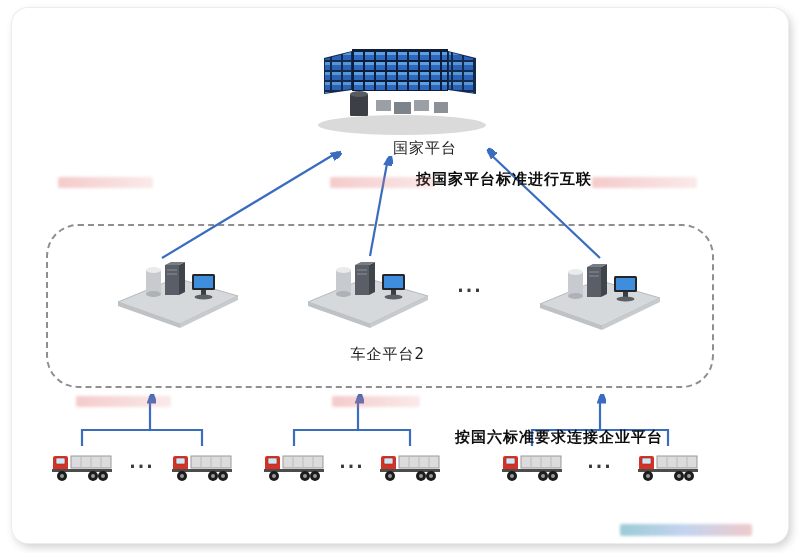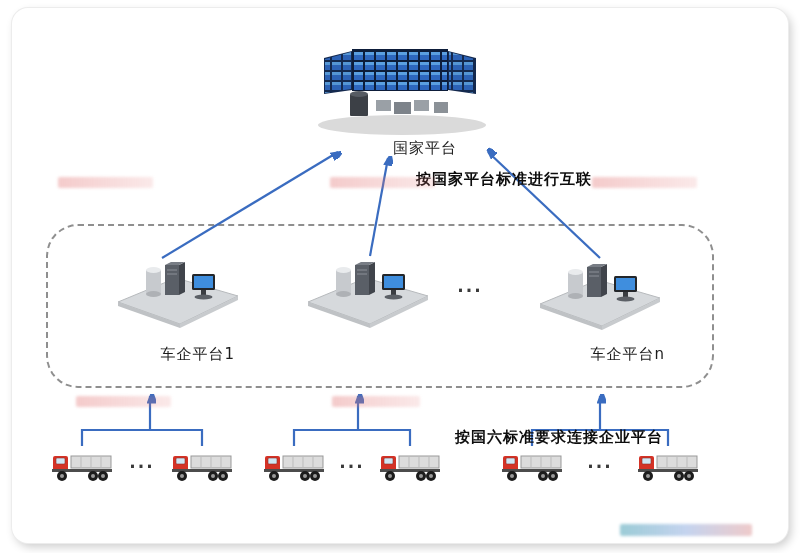--- a/index.html
+++ b/index.html
@@ -134,22 +134,21 @@
   </svg>
   <svg class="illus" style="left:302px; top:250px;" width="130" height="80">
     <use href="#sym-platform"></use>
   </svg>
   <svg class="illus" style="left:534px; top:252px;" width="130" height="80">
     <use href="#sym-platform"></use>
   </svg>
 
   <div class="dots" style="left:448px; top:276px; width:44px;">...</div>
 
-  <div class="node-label" style="left:105px; top:345px; width:130px;">车企平台1</div>
-  <div class="node-label" style="left:535px; top:345px; width:130px;">车企平台n</div>
+  <div class="node-label" style="left:295px; top:345px; width:130px;">车企平台2</div>
 
   <div class="note" style="left:455px; top:404px;margin-top:24px;">按国六标准要求连接企业平台</div>
 
   <svg class="illus" style="left:50px; top:448px;" width="64" height="36">
       <use href="#sym-truck"></use>
     </svg>
   <div class="dots" style="left:120px; top:452px; width:44px;">...</div>
   <svg class="illus" style="left:170px; top:448px;" width="64" height="36">
       <use href="#sym-truck"></use>
     </svg>

